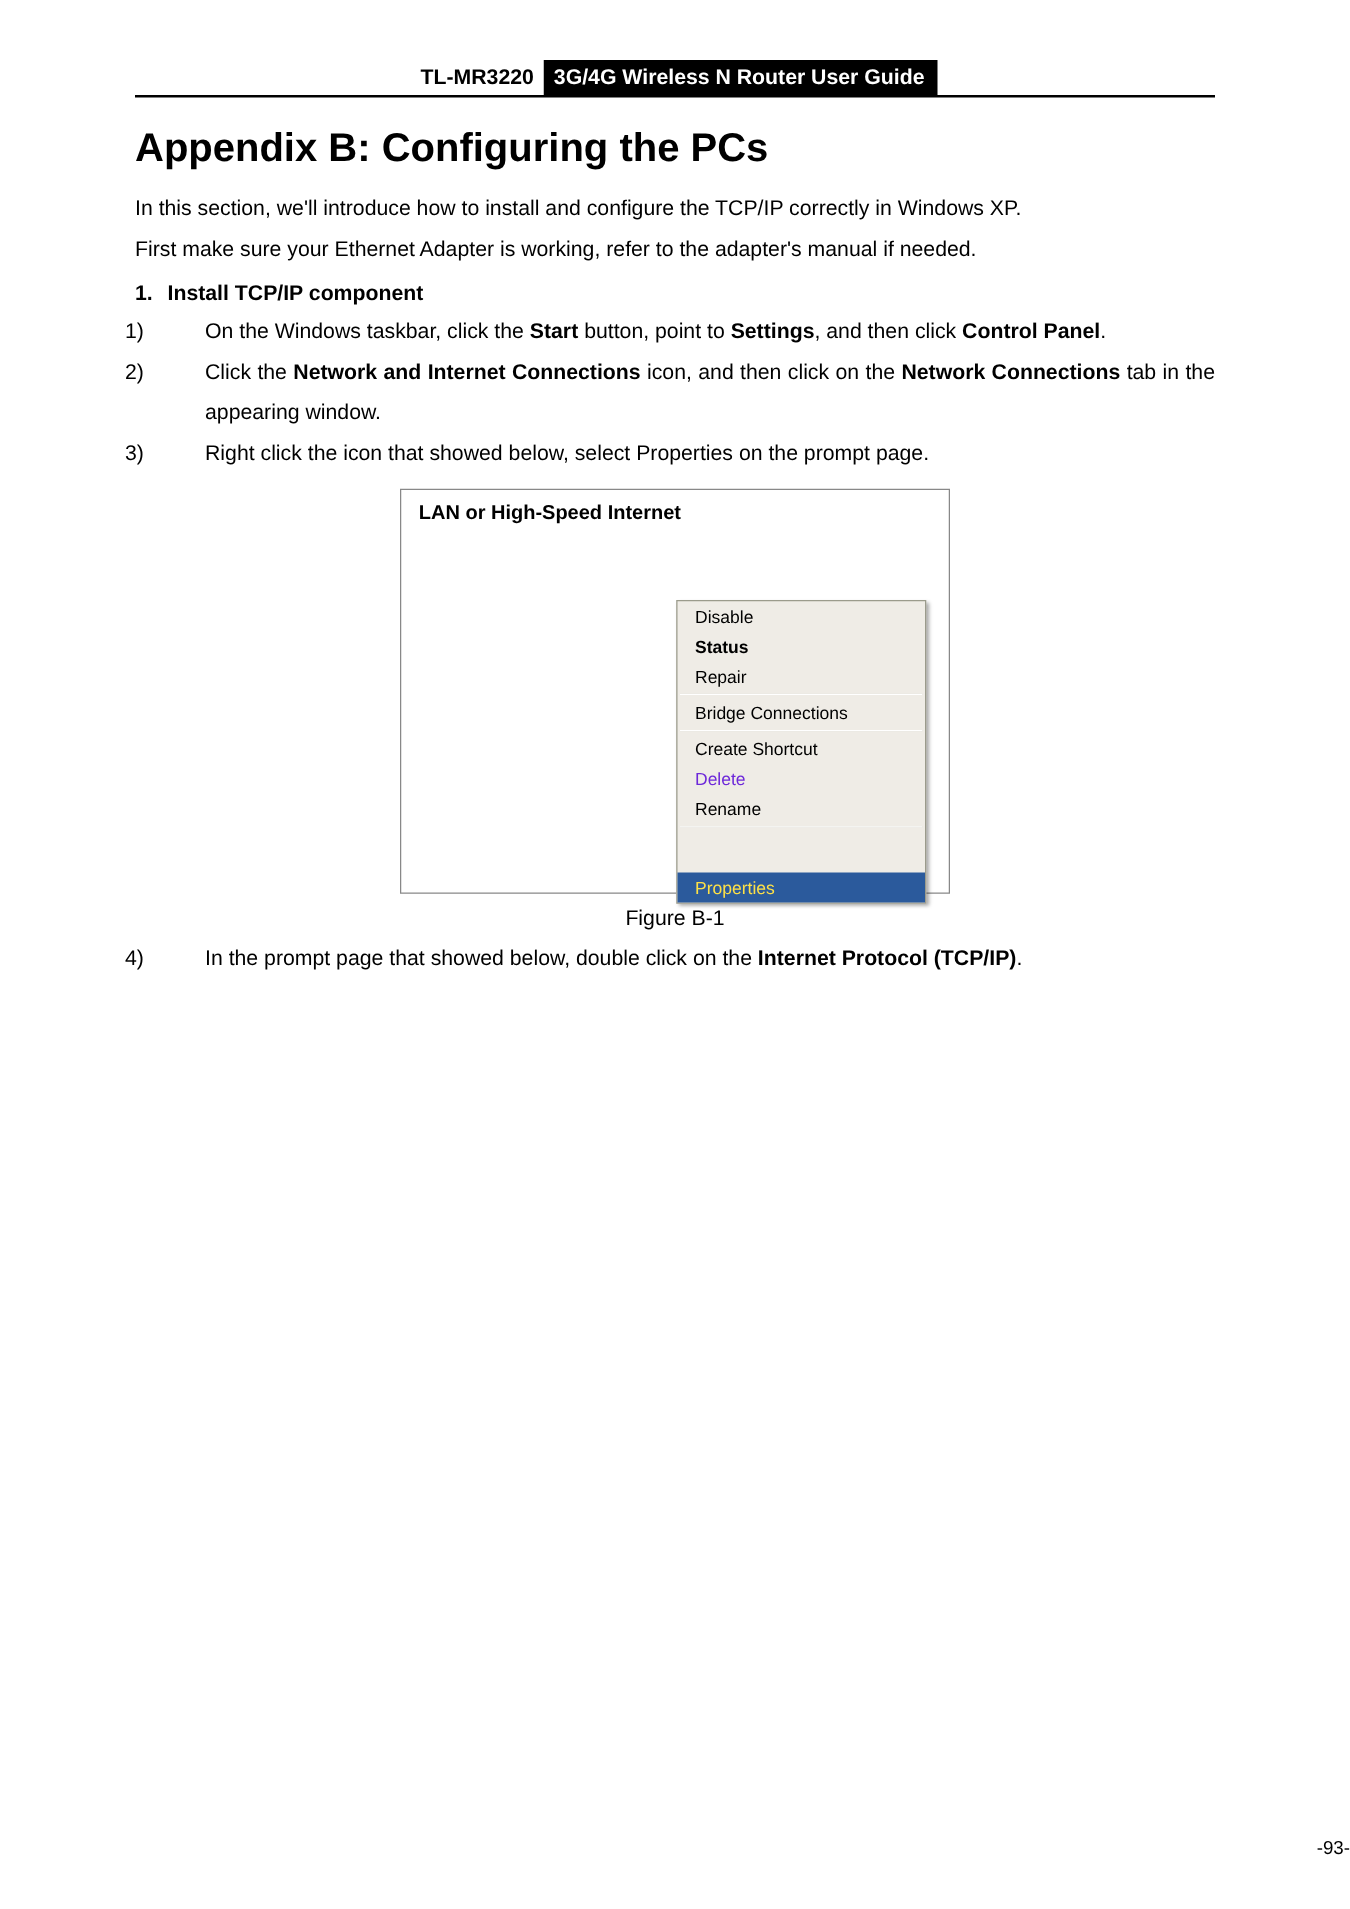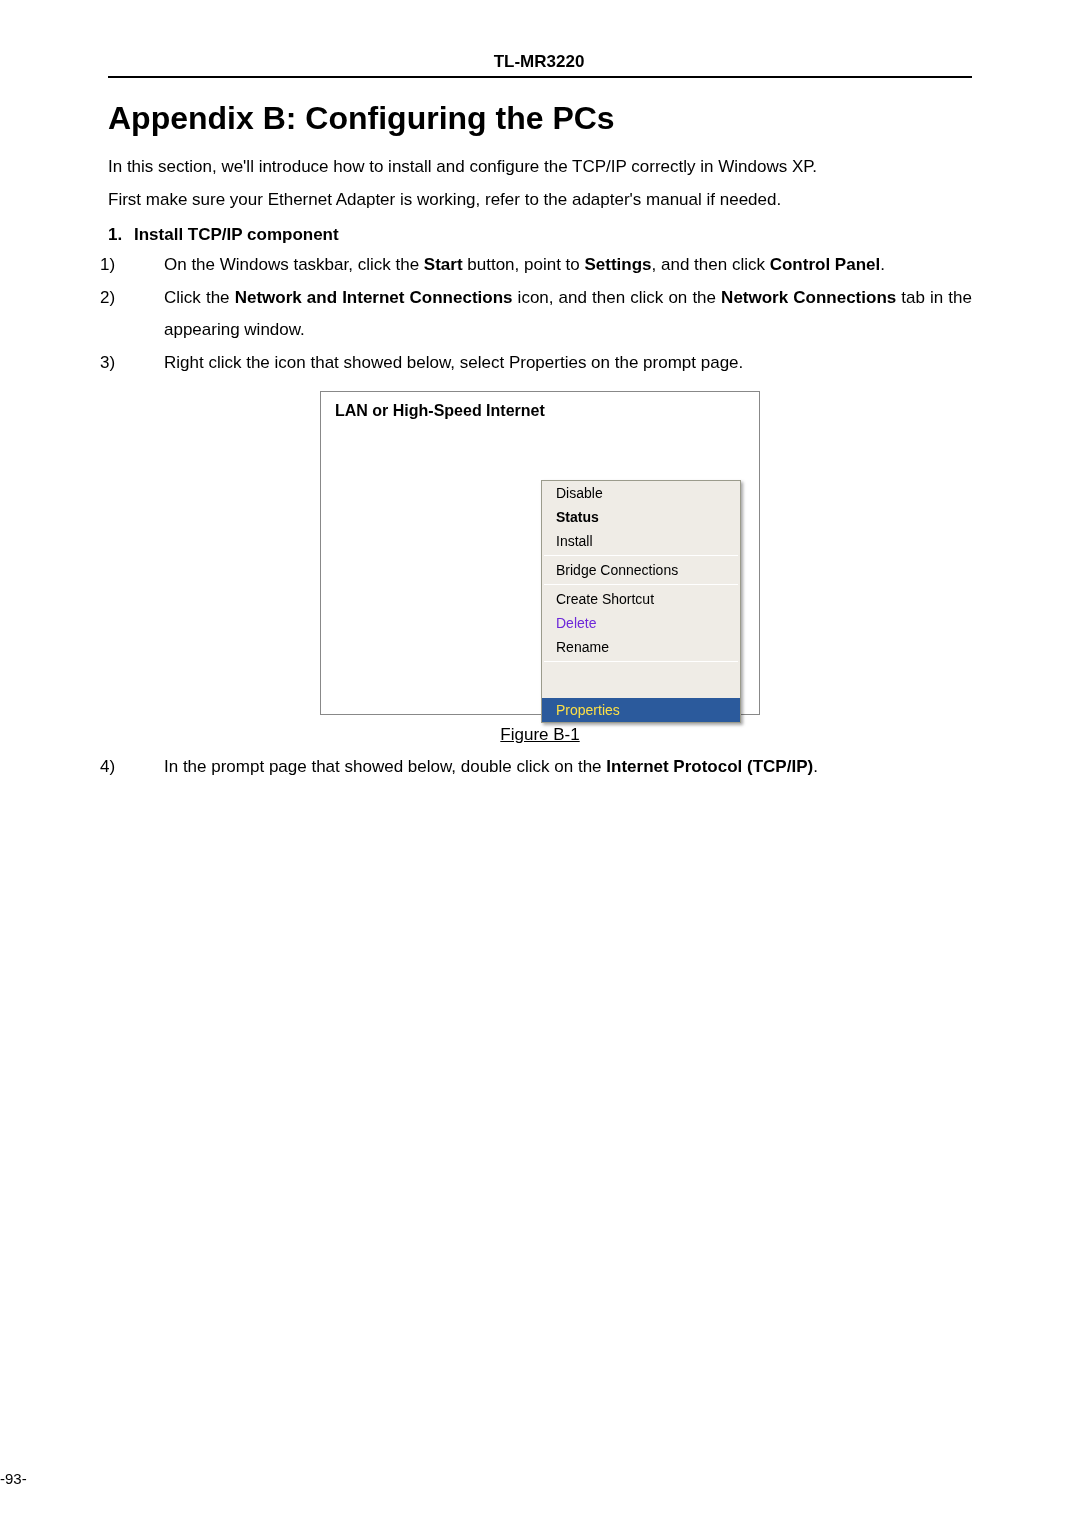--- a/index.html
+++ b/index.html
@@ -142,38 +142,38 @@
       height: 1px;
       background: #c9c6bb;
       margin: 2px 2px;
       border-bottom: 1px solid #fff;
     }
     .ctx-host { position: relative; height: 260px; margin: 0 14px; }
     .figure-caption {
       text-align: center;
       font-size: 17px;
       margin-bottom: 6px;
-      text-decoration: underline;
     }
     .page-number {
       position: absolute;
       bottom: 40px;
       left: 0; right: 0;
-      text-align: left;
+      text-align: right;
       font-size: 15px;
       color: #000;
     }
   </style>
 </head>
 <body>
 
 <div class="page">
   <div class="topbar">
     <div class="topbar-inner">
       <div class="model">TL-MR3220</div>
+      <div class="guide">3G/4G Wireless N Router User Guide</div>
     </div>
   </div>
 
   <h1 class="title">Appendix B: Configuring the PCs</h1>
 
   <p class="para">In this section, we'll introduce how to install and configure the TCP/IP correctly in Windows XP.</p>
   <p class="para">First make sure your Ethernet Adapter is working, refer to the adapter's manual if needed.</p>
 
   <p class="section-head">
     <span class="num">1.</span><span>Install TCP/IP component</span>
@@ -192,21 +192,21 @@
   </p>
 
   <div class="figure-wrap">
     <div class="group-title">LAN or High-Speed Internet</div>
 
     <div class="ctx-host">
 
       <div class="context-menu">
         <div class="menu-item">Disable</div>
         <div class="menu-item bold">Status</div>
-        <div class="menu-item">Install</div>
+        <div class="menu-item">Repair</div>
         <div class="menu-sep"></div>
         <div class="menu-item">Bridge Connections</div>
         <div class="menu-sep"></div>
         <div class="menu-item">Create Shortcut</div>
         <div class="menu-item disabled">Delete</div>
         <div class="menu-item">Rename</div>
         <div class="menu-sep"></div>
         <div class="menu-item highlight">Properties</div>
       </div>
     </div>

